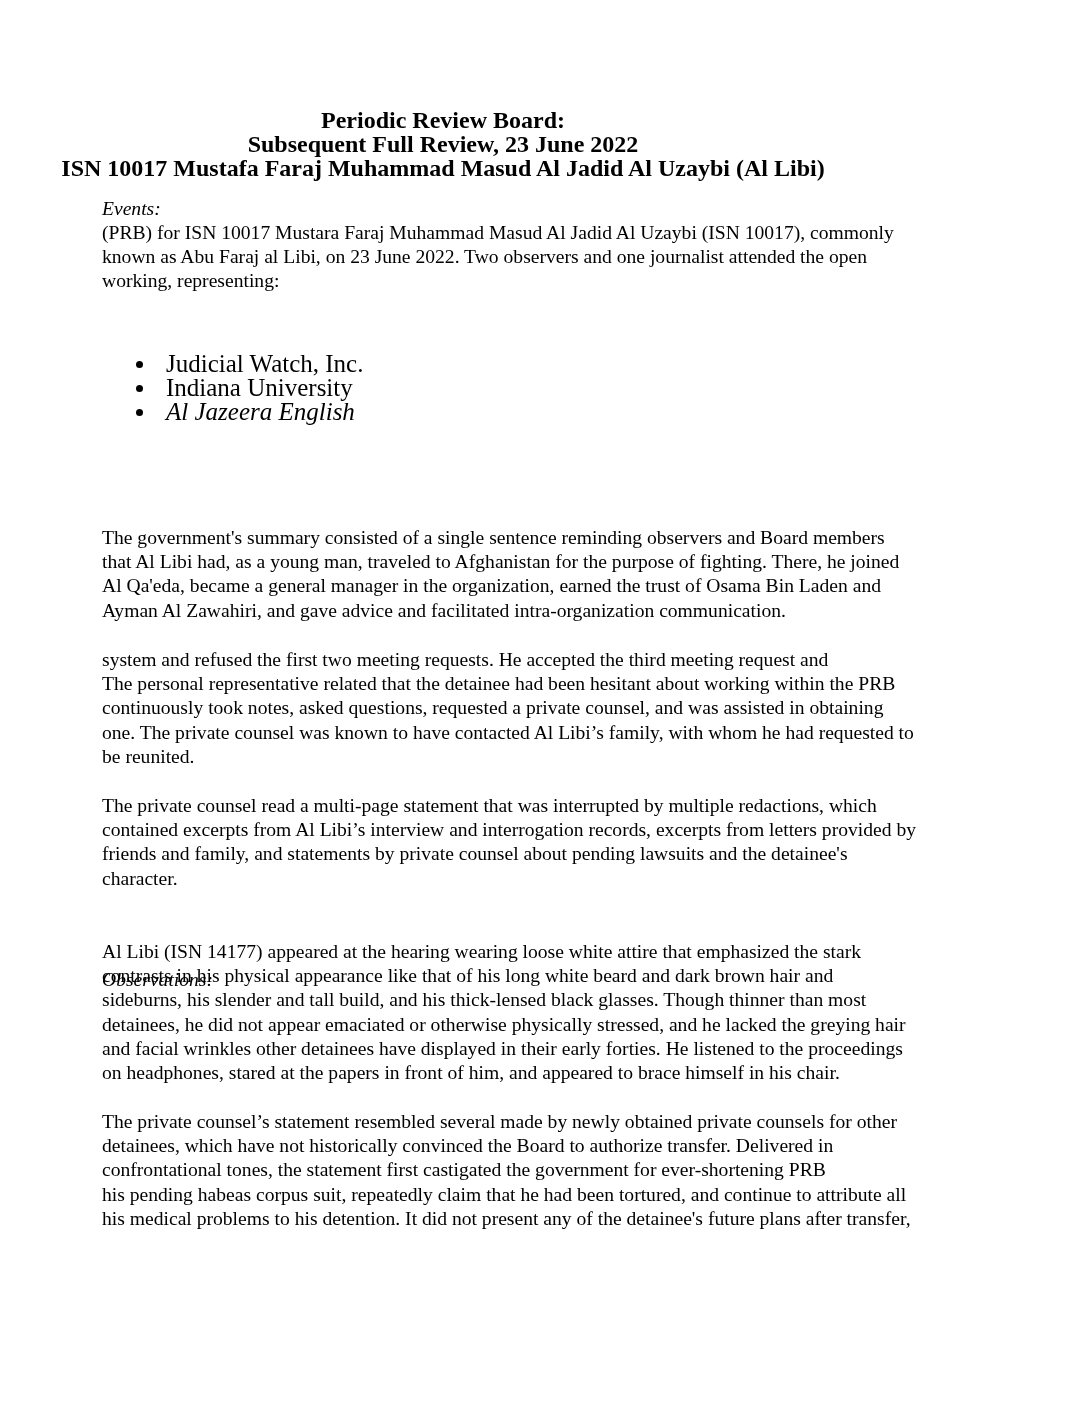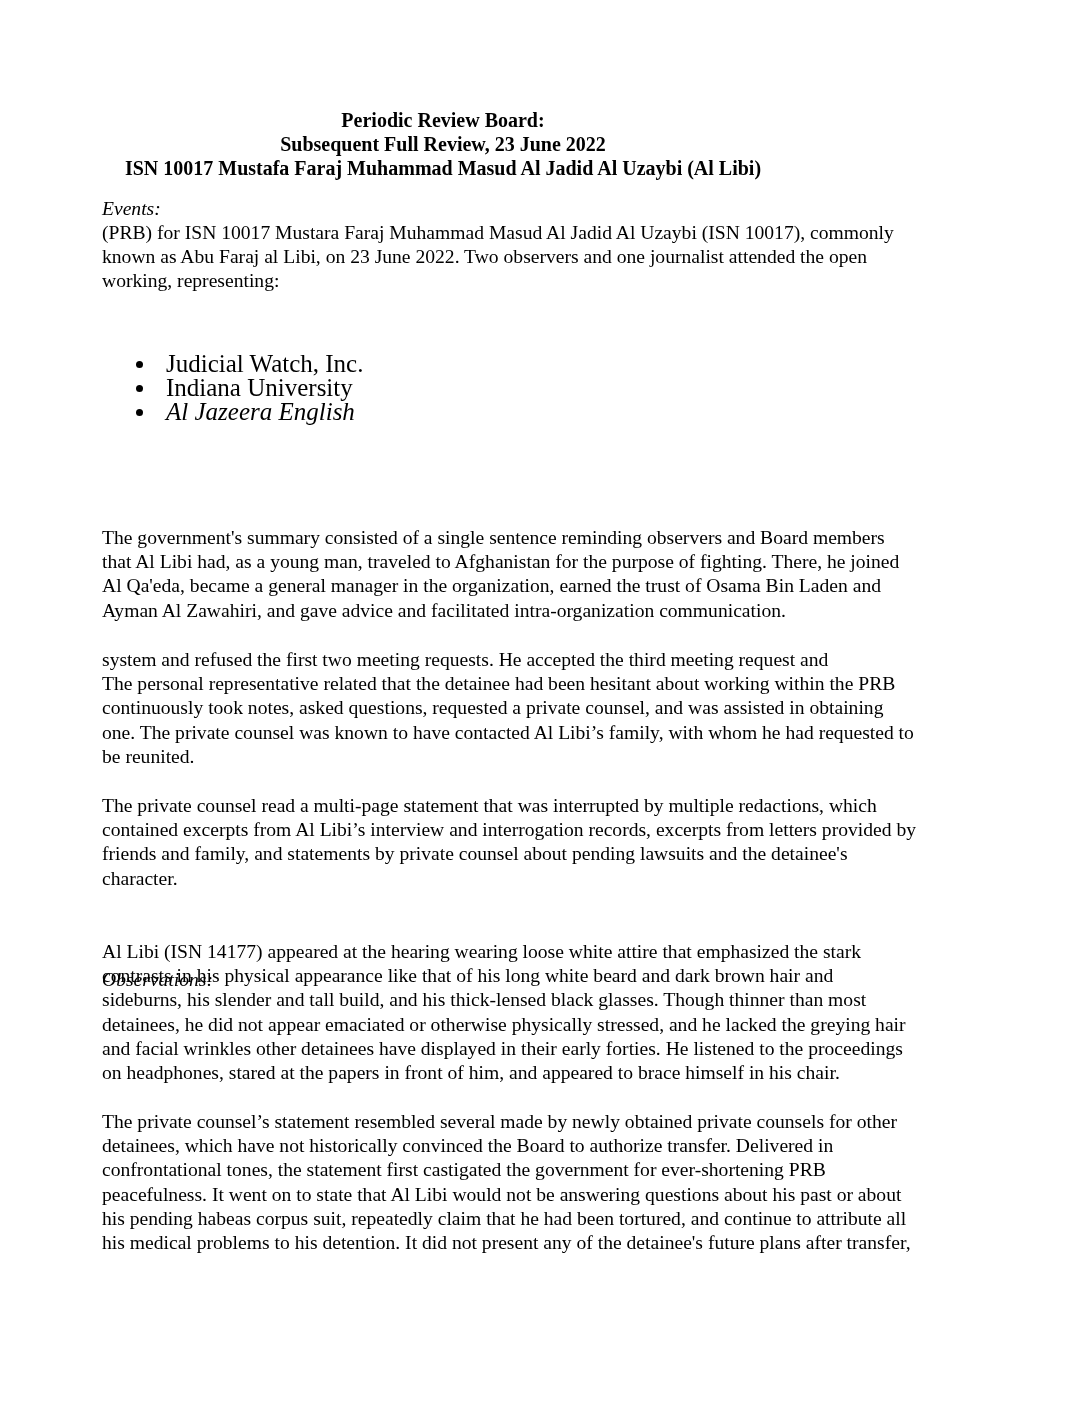--- a/index.html
+++ b/index.html
@@ -1,20 +1,20 @@
 <!DOCTYPE html>
 <html><head>
 <meta charset="utf-8">
 <style>
   html, body { margin: 0; padding: 0; background: #ffffff; }
   body { width: 1088px; height: 1408px; position: relative; overflow: hidden;
          font-family: "Liberation Serif", "DejaVu Serif", serif; color: #000; }
   .page { position: absolute; left: 0; top: 0; width: 1088px; height: 1408px; }
   .heading { position: absolute; left: 0; width: 886px; text-align: center;
-             font-weight: bold; font-size: 20px; line-height: 24px; top: 108px; }
+             font-weight: bold; font-size: 24px; line-height: 24px; top: 108px; }
   .heading div { height: 24px; }
   .block { position: absolute; left: 102px; width: 900px; font-size: 19.6px; line-height: 24.2px; white-space: nowrap; }
   .block .ln { height: 24.2px; }
   .italic { font-style: italic; }
   .bullets { position: absolute; left: 136px; font-size: 25px; line-height: 24.2px; white-space: nowrap; }
   .bullets .li { position: relative; height: 24.2px; padding-left: 30px; }
   .bullets .li .dot { position: absolute; left: 0; top: 9px; width: 7px; height: 7px; border-radius: 50%; background: #000; }
 </style>
 </head>
 <body>
@@ -85,18 +85,17 @@
     <div class="ln">sideburns, his slender and tall build, and his thick-lensed black glasses. Though thinner than most</div>
     <div class="ln">detainees, he did not appear emaciated or otherwise physically stressed, and he lacked the greying hair</div>
     <div class="ln">and facial wrinkles other detainees have displayed in their early forties. He listened to the proceedings</div>
     <div class="ln">on headphones, stared at the papers in front of him, and appeared to brace himself in his chair.</div>
   </div>
 
   <div class="block" style="top:1110px;">
     <div class="ln">The private counsel’s statement resembled several made by newly obtained private counsels for other</div>
     <div class="ln">detainees, which have not historically convinced the Board to authorize transfer. Delivered in</div>
     <div class="ln">confrontational tones, the statement first castigated the government for ever-shortening PRB</div>
-    <div class="ln">peacefulness. It went on to state that Al Libi would not be answering questions about his past or about</div>
     <div class="ln">his pending habeas corpus suit, repeatedly claim that he had been tortured, and continue to attribute all</div>
     <div class="ln">his medical problems to his detention. It did not present any of the detainee's future plans after transfer,</div>
   </div>
 
 </div>
 
 </body></html>

